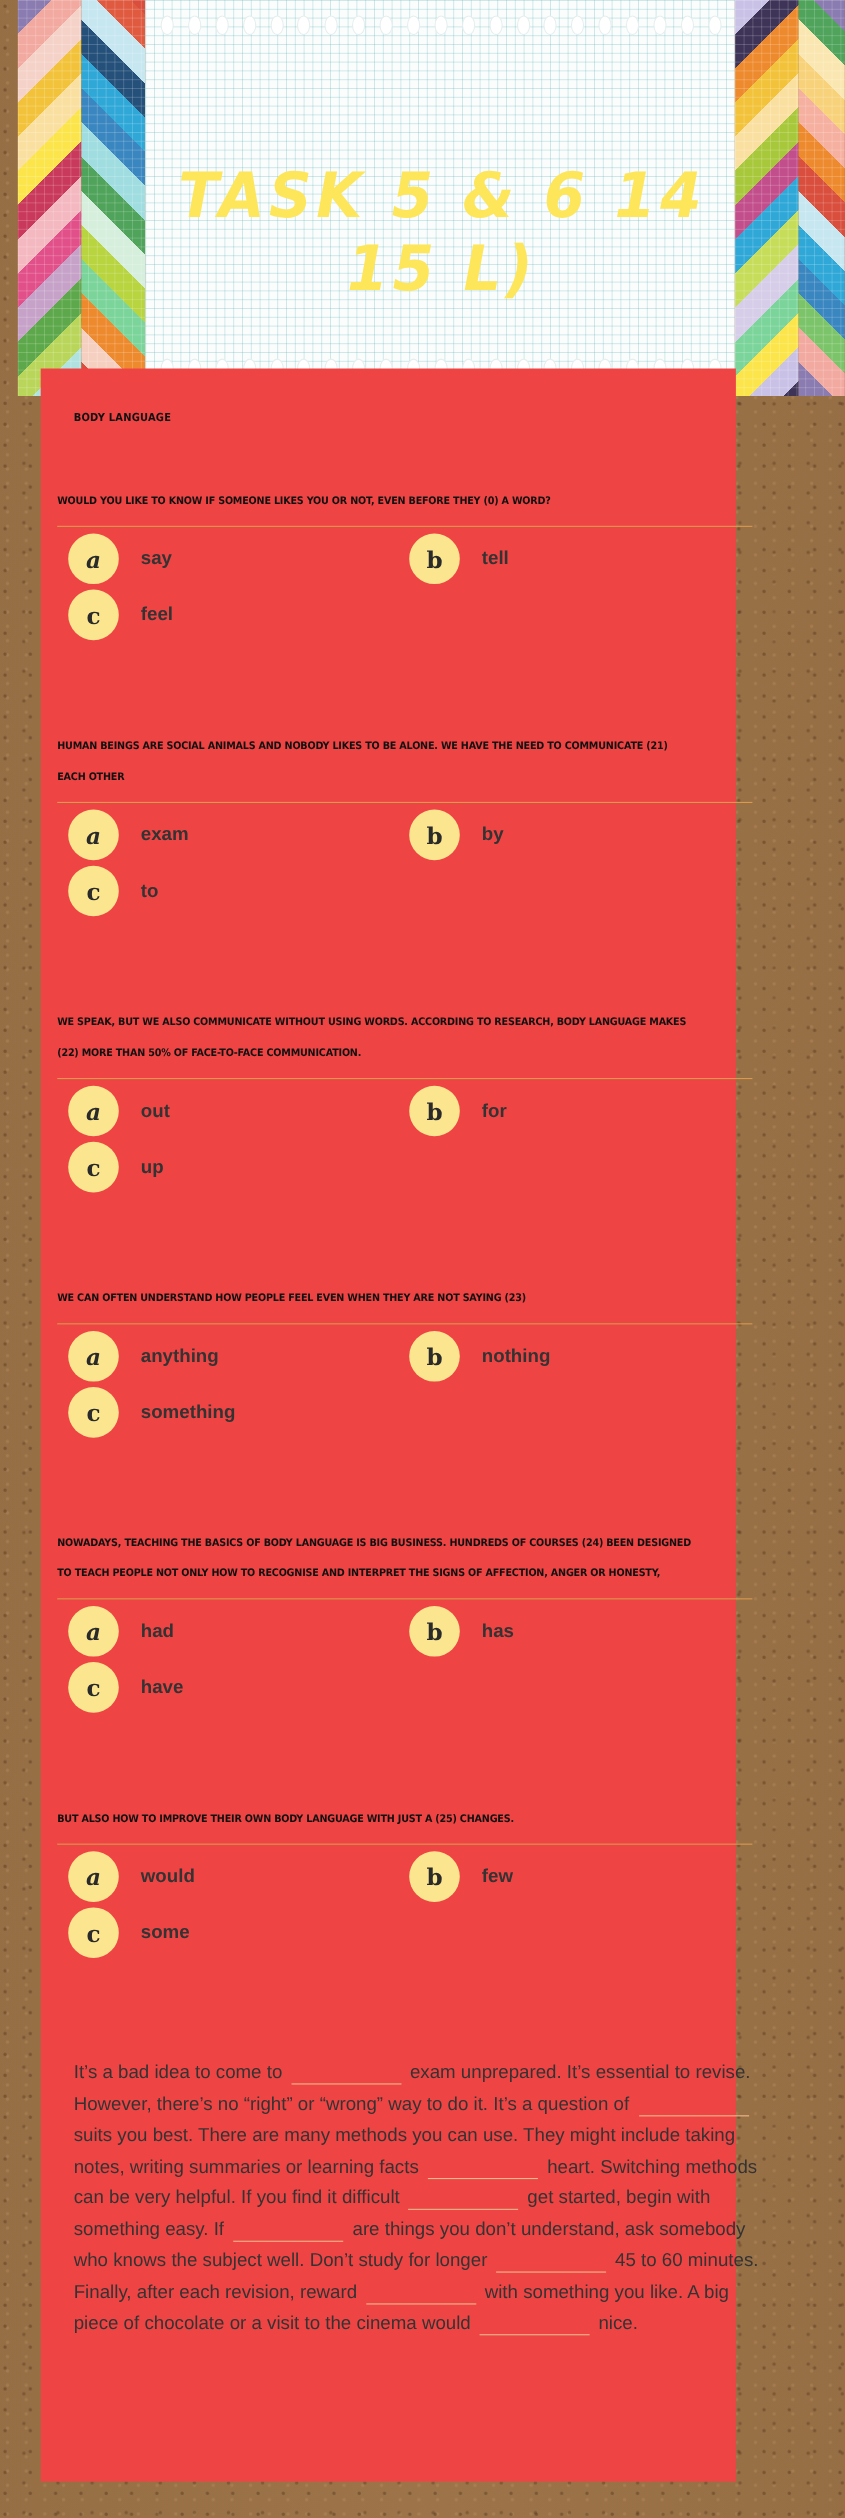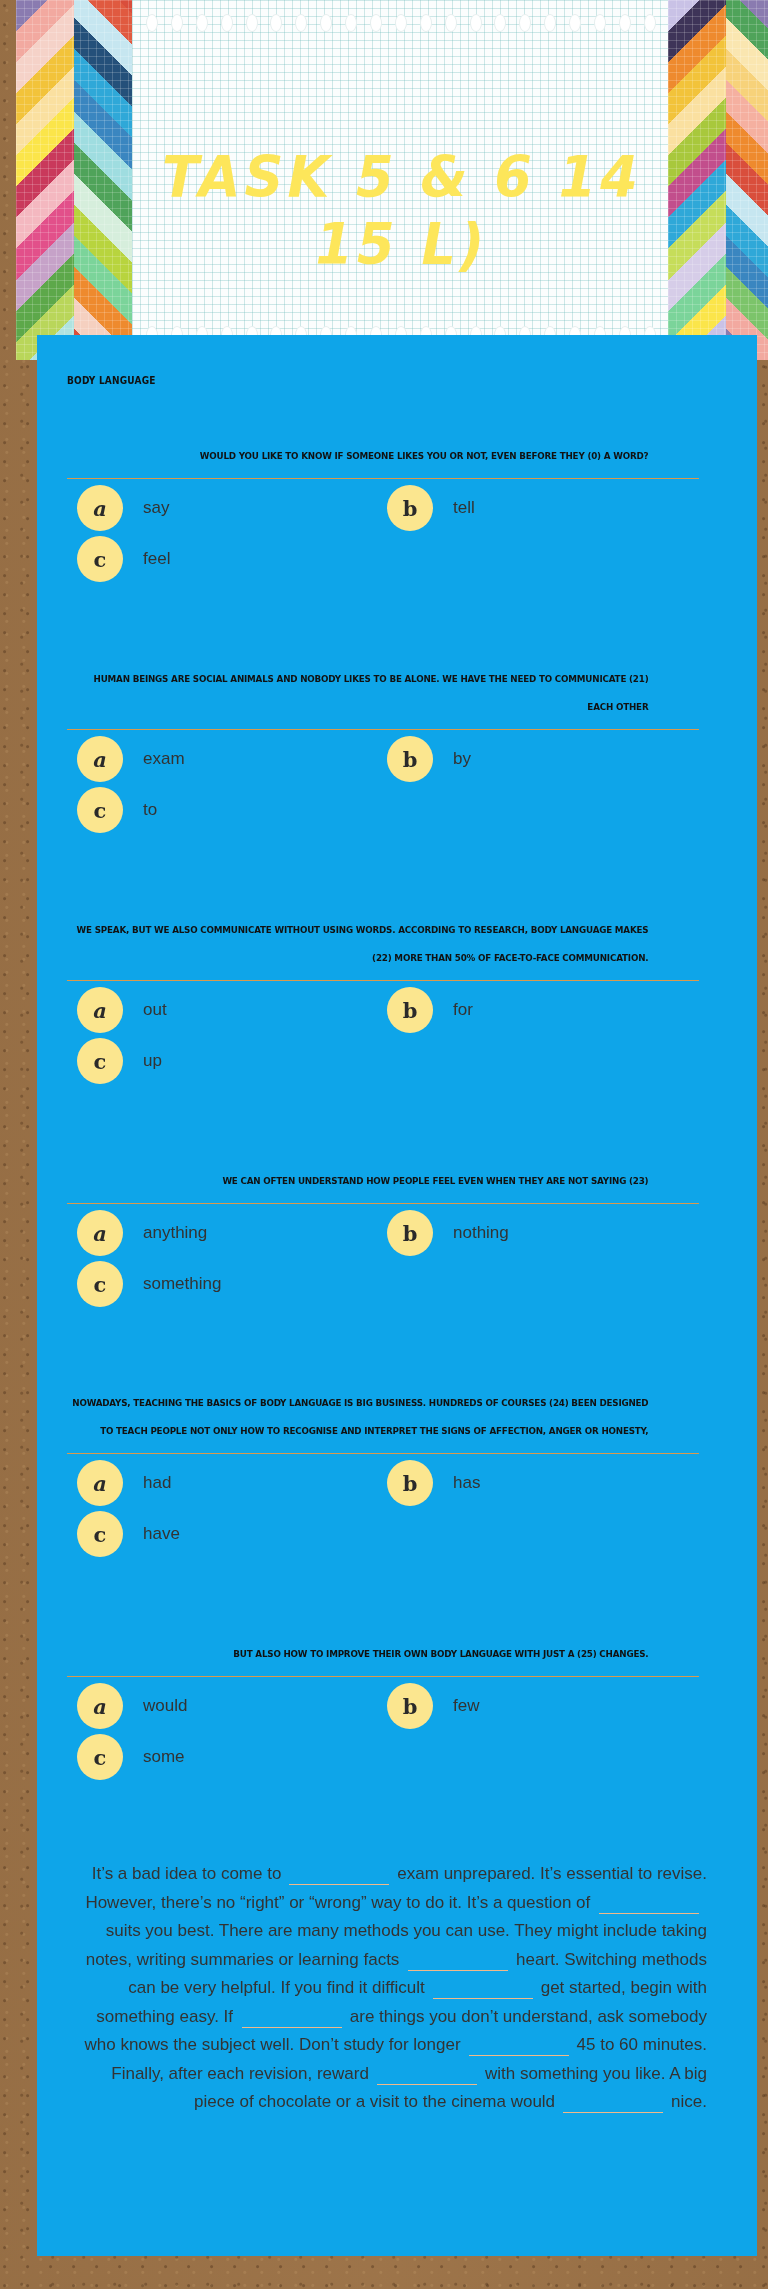--- a/index.html
+++ b/index.html
@@ -49,40 +49,40 @@
       linear-gradient(90deg, rgba(120,190,190,.35) 1px, transparent 1px);
     background-size: 8px 8px; }
   .holes { position: absolute; left: 130px; width: 510px; height: 20px; display: flex; justify-content: space-between; }
   .holes.top { top: 14px; } .holes.bottom { top: 326px; }
   .hole { width: 12px; height: 18px; border-radius: 50%; background: #fff; border: 1px solid #e6eeee; }
   .title { position: absolute; left: 116px; top: 148px; width: 540px; text-align: center;
     font-family: "DejaVu Sans", sans-serif; font-weight: bold; font-style: italic;
     font-size: 54px; letter-spacing: 4px; color: #fde65a; transform: scaleY(1.05); }
 
   
-  .card { position: absolute; left: 37px; top: 335px; width: 720px; height: 1921px; background: #0ea5e9; text-align: right; }
+  .card { position: absolute; left: 37px; top: 335px; width: 632px; height: 1921px; background: #ef4444; }
   .heading { position: absolute; left: 30px; top: 40px; font-family: "DejaVu Sans Condensed", "DejaVu Sans", sans-serif;
     font-weight: bold; font-size: 10px; color: #111; text-transform: uppercase; letter-spacing: .2px; }
-  .q { position: absolute; left: 30px; width: 632px; }
+  .q { position: absolute; left: 15px; width: 632px; }
   .q-text { font-family: "DejaVu Sans", sans-serif; font-weight: bold; font-size: 9.5px; line-height: 28px;
     color: #111; text-transform: uppercase; letter-spacing: -.2px; transform: scaleX(.92); transform-origin: left; white-space: normal; }
   .q-rule { height: 1px; background: #d99a4e; margin-top: 8px; }
   .opts { position: relative; height: 96px; margin-top: 6px; }
   .opt { position: absolute; display: flex; align-items: center; height: 46px; }
   .opt.a { left: 10px; top: 0; } .opt.b { left: 320px; top: 0; } .opt.c { left: 10px; top: 51px; }
   .badge { width: 46px; height: 46px; border-radius: 50%; background: #fbe68f; display: flex; align-items: center; justify-content: center;
     font-family: "DejaVu Serif", serif; font-weight: bold; font-size: 21px; color: #2a2a2a; }
   .badge.it { font-style: italic; }
-  .opt-label { margin-left: 20px; font-family: "Liberation Sans", sans-serif; font-size: 17px; color: #333; }
+  .opt-label { margin-left: 20px; font-family: "Liberation Sans", sans-serif; font-size: 17px; color: #333; font-weight: bold; }
 
   .task6 { position: absolute; left: 30px; top: 1521px; width: 640px; font-family: "Liberation Sans", sans-serif;
     font-size: 17px; color: #333; }
   .task6 .t-title { line-height: 36px; }
   .task6 .t-sub { line-height: 36px; }
-  .task6 .para { line-height: 28.5px; margin-top: 4px; }
+  .task6 .para { line-height: 28.5px; margin-top: 14px; }
   .blank { display: inline-block; width: 100px; height: 20px; border-bottom: 1px solid #f0b98a; vertical-align: -6px; margin: 0 8px; }
   .blank.nl { margin-left: 4px; }
 </style>
 </head>
 <body>
 
 <div class="banner">
   <div class="chev left">
       <div class="half l"></div>
       <div class="half r"></div>

